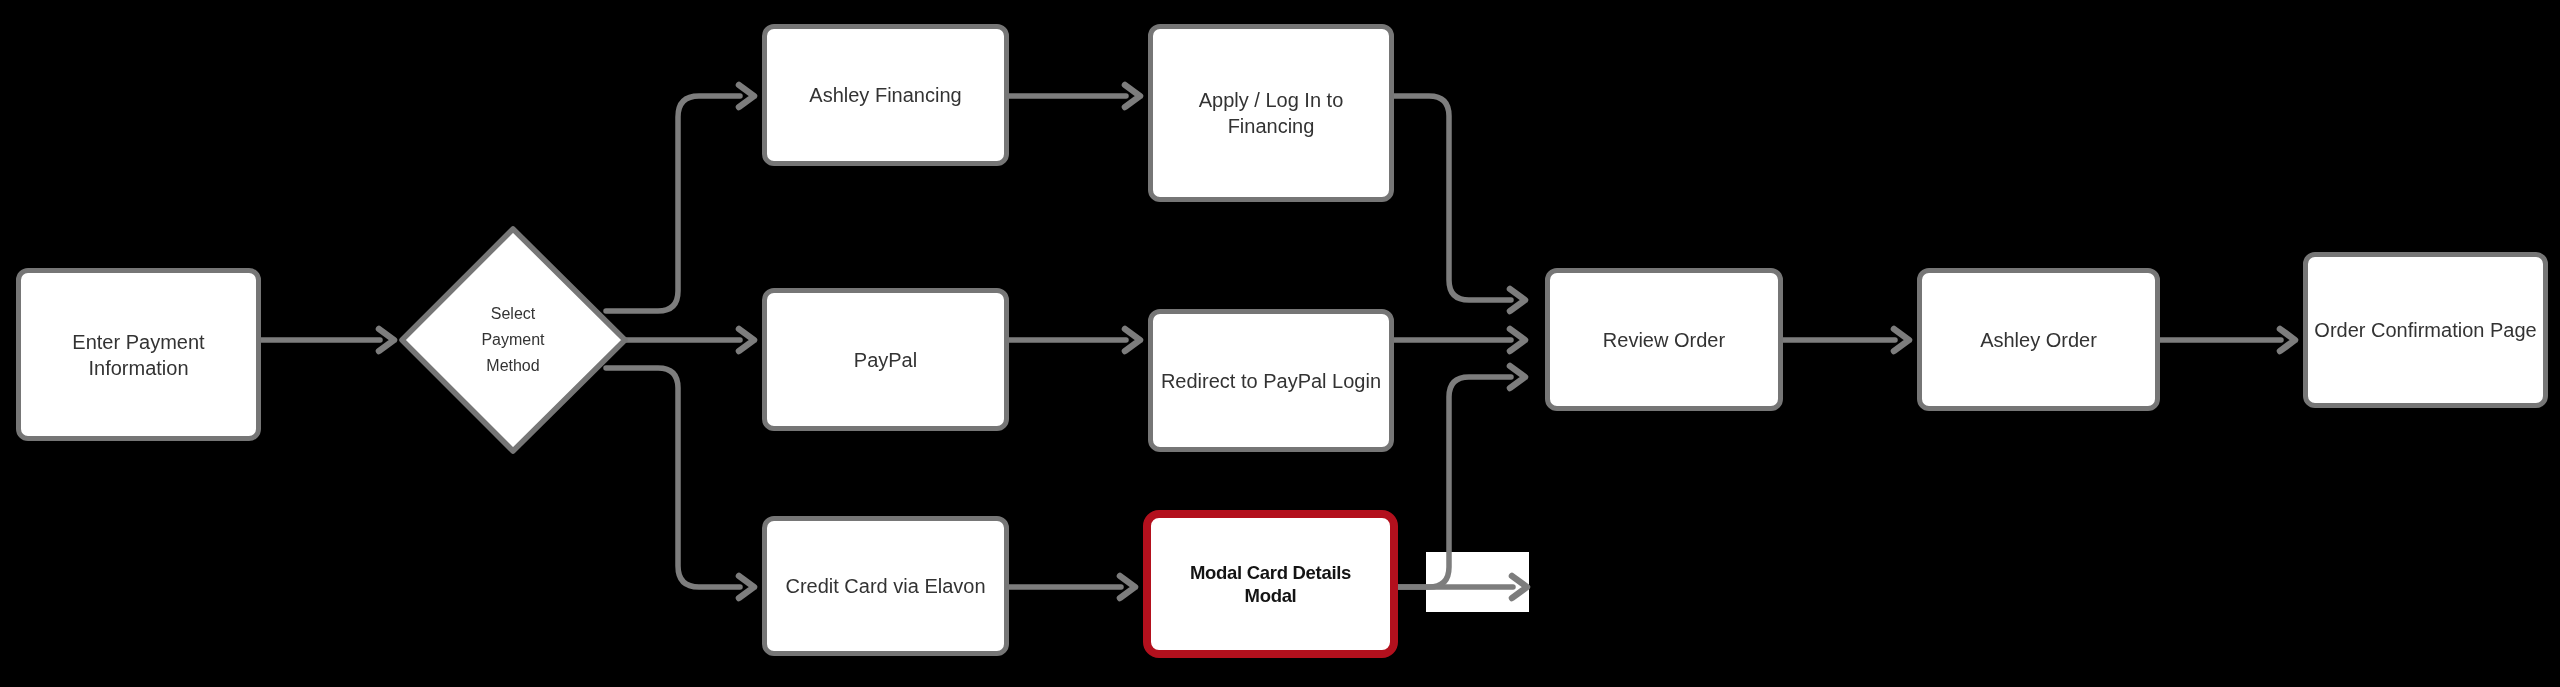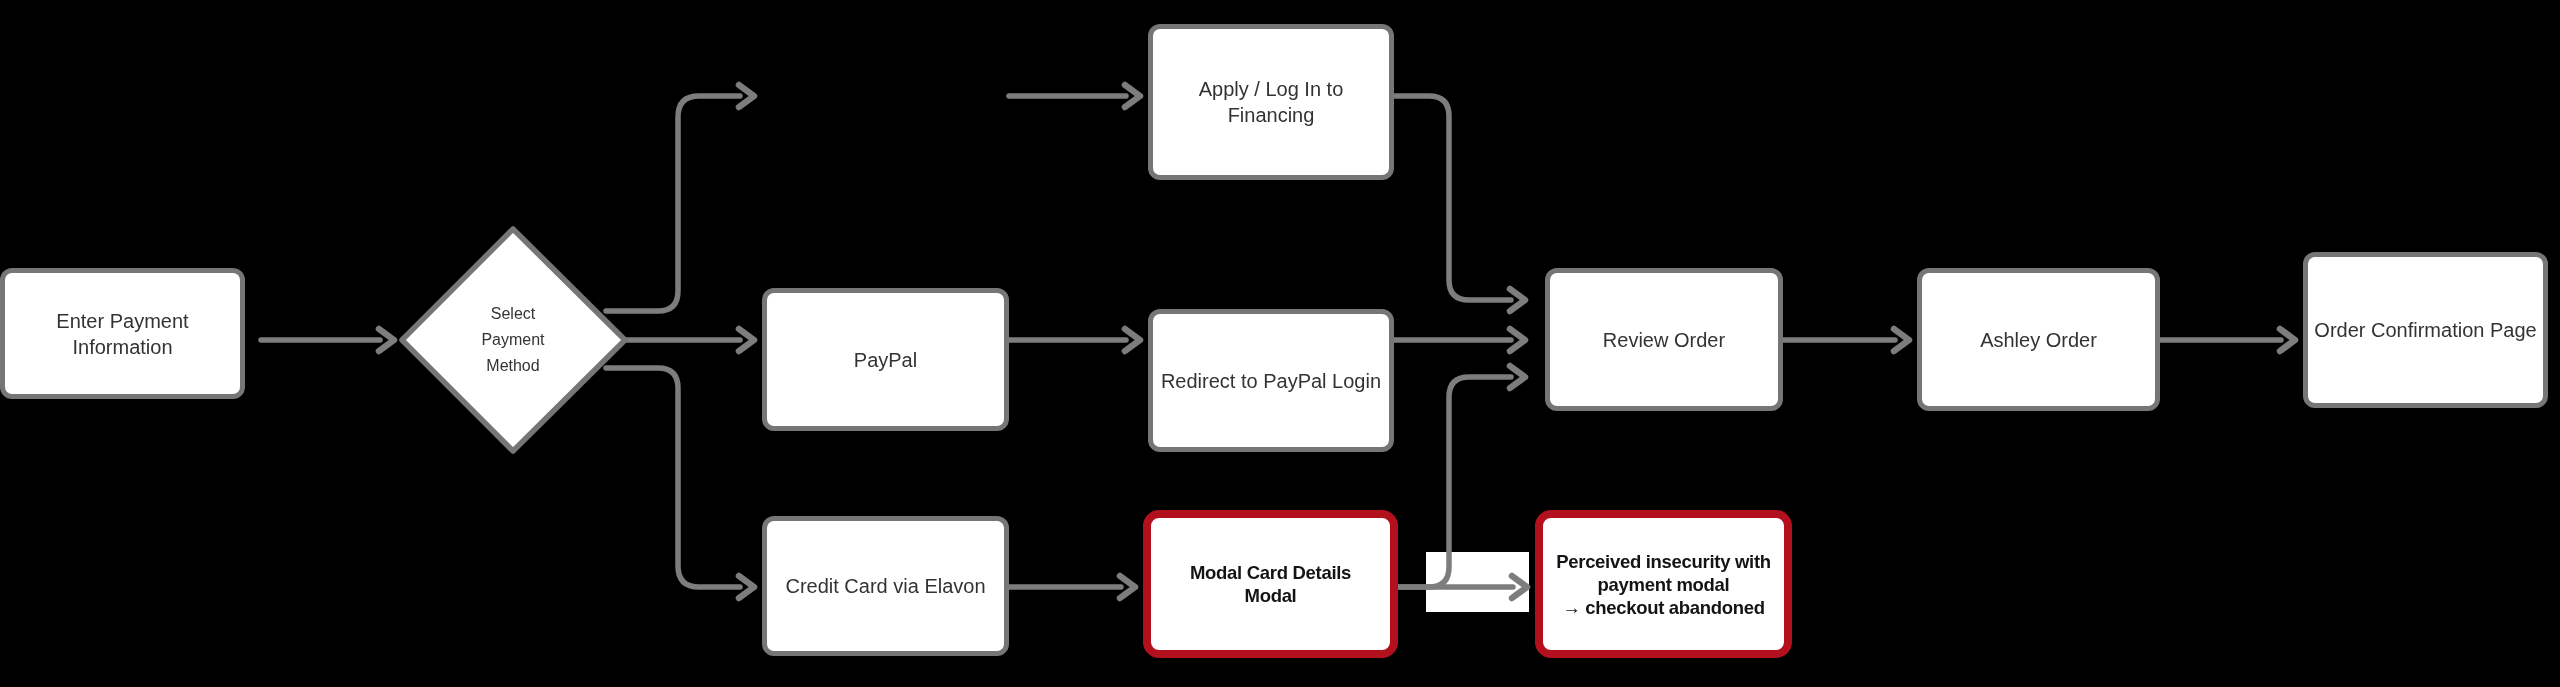--- a/index.html
+++ b/index.html
@@ -143,43 +143,41 @@
     </g>
 
     <g>
       <path class="edge" d="M 2160 340 L 2281 340"></path>
       <path class="head" d="M 2280 329 L 2295 340 L 2280 351"></path>
     </g>
 
     <polygon class="diamond" points="402,340 513,229 625,340 513,451"></polygon>
   </svg>
 
-  <div class="node" style="left:0; top:268px; width:245px; height:131px;text-align:center;">Enter Payment
+  <div class="node" style="left:16px; top:268px; width:245px; height:173px;text-align:center;">Enter Payment
 Information</div>
 
+  <div class="node" style="left:762px; top:24px; width:247px; height:142px;">Ashley Financing</div>
 
-  <div class="node" style="left:1148px; top:24px; width:246px; height:156px;">Apply / Log In to
+  <div class="node" style="left:1148px; top:24px; width:246px; height:178px;">Apply / Log In to
 Financing</div>
 
   <div class="node" style="left:762px; top:268px; width:247px; height:143px;margin-top:20px;">PayPal</div>
 
   <div class="node" style="left:1148px; top:268px; width:246px; height:143px;margin-top:41px;">Redirect to PayPal Login</div>
 
   <div class="node" style="left:762px; top:516px; width:247px; height:140px;">Credit Card via Elavon</div>
 
   <div class="node alert" style="left:1143px; top:510px; width:255px; height:148px;">Modal Card Details
 Modal</div>
 
   <div class="node" style="left:1533px; top:268px; width:238px; height:143px;margin-left:12px;">Review Order</div>
 
   <div class="node" style="left:1917px; top:268px; width:243px; height:143px;">Ashley Order</div>
 
   <div class="node" style="left:2303px; top:252px; width:245px; height:156px;">Order Confirmation Page</div>
 
-  <div class="node alert" style="left:1535px; top:510px; width:257px; height:148px;">Perceived insecurity with
-payment modal
-→ checkout abandoned</div>
 
   <div class="diamond-label">Select
 Payment
 Method</div>
 
 </div>
 
 </body></html>

